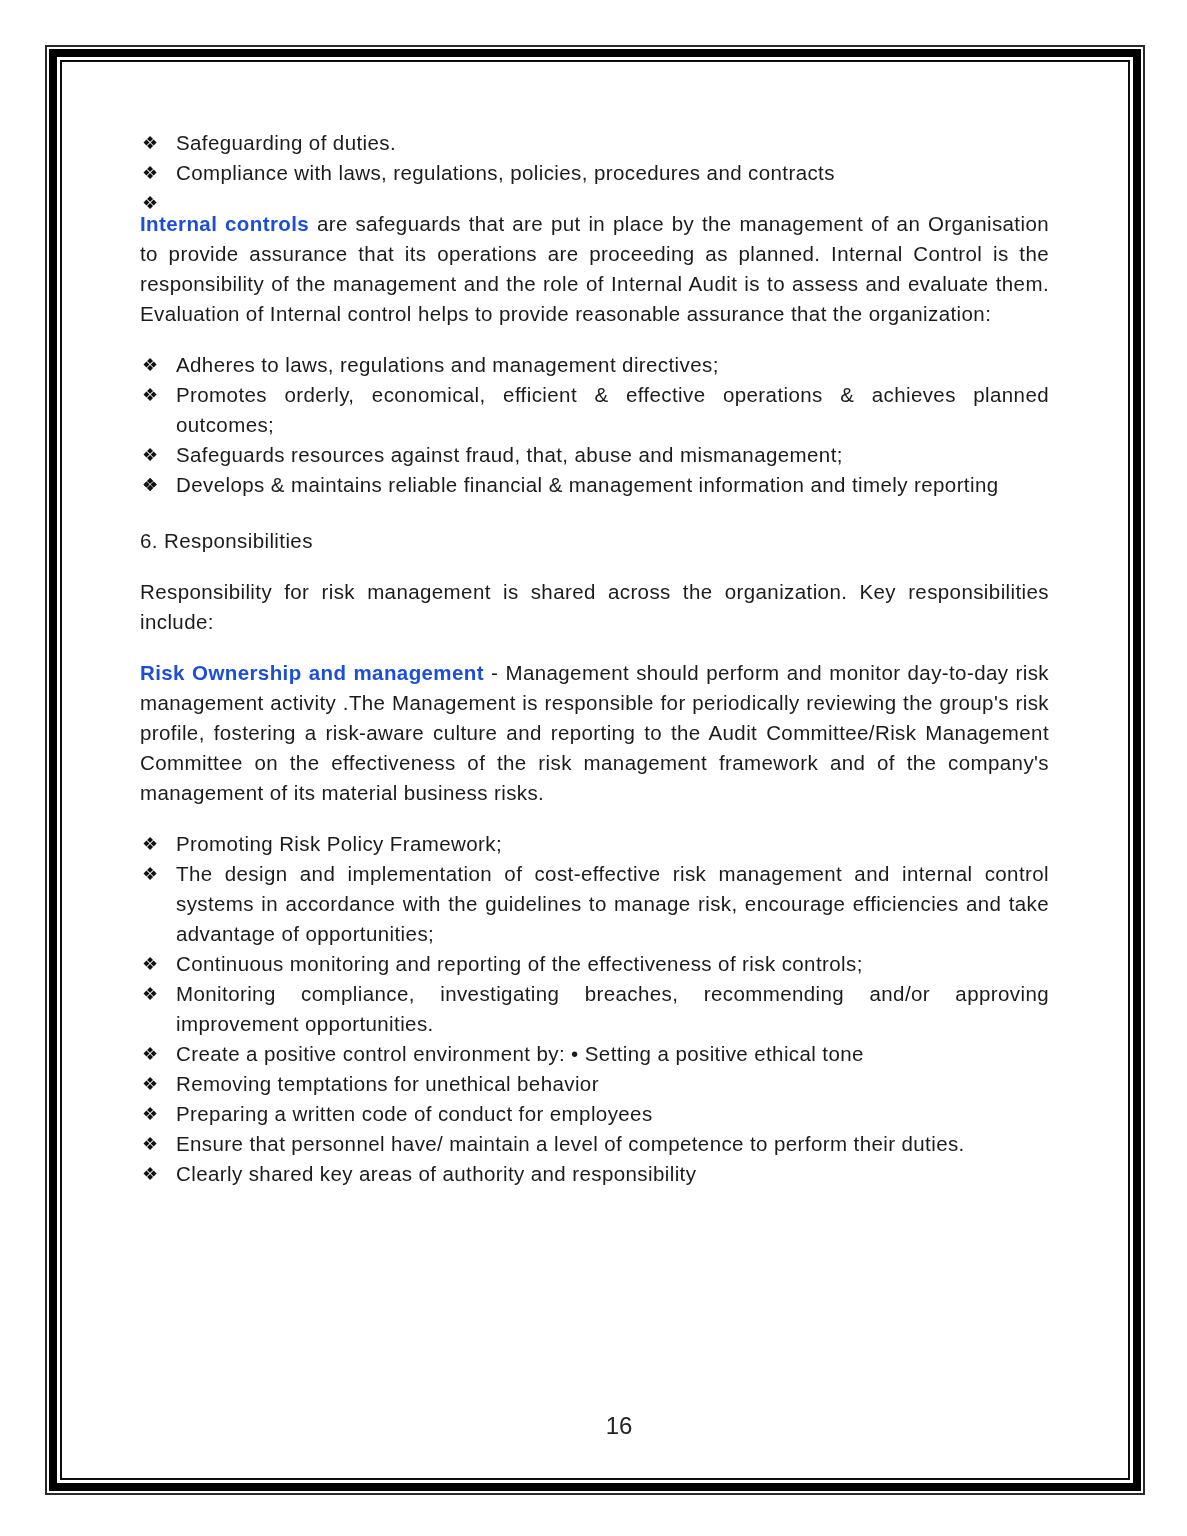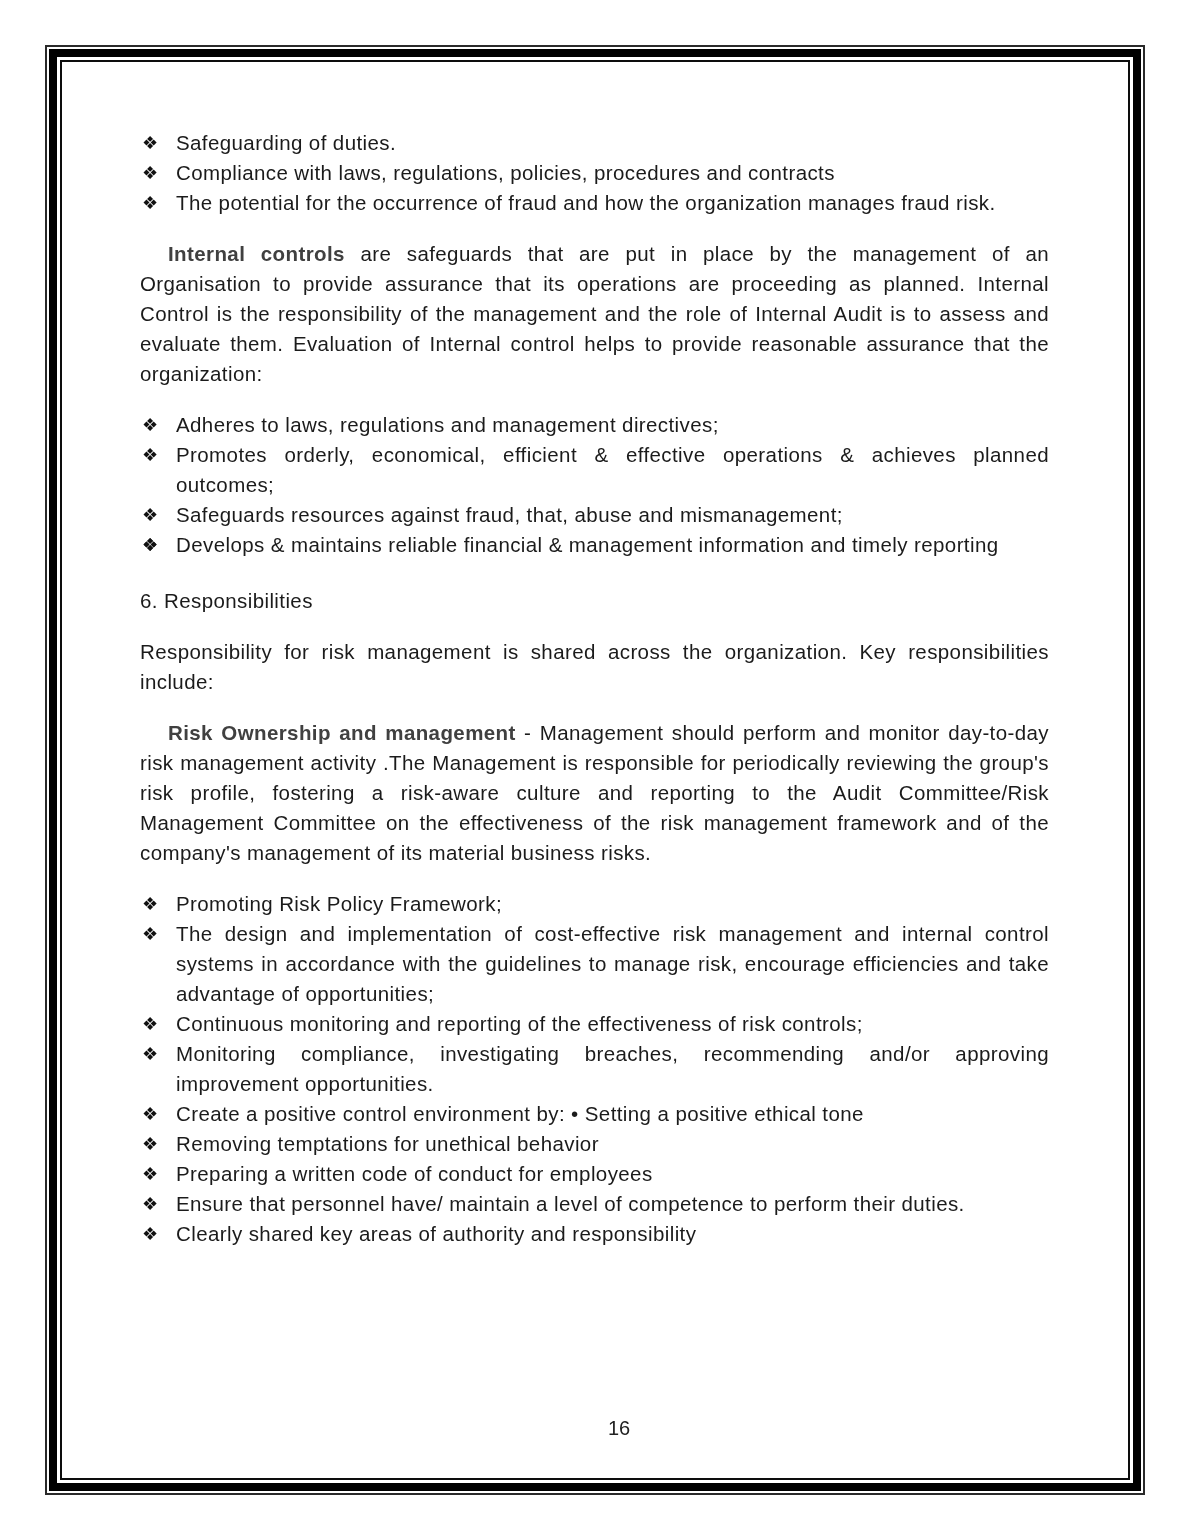--- a/index.html
+++ b/index.html
@@ -36,21 +36,21 @@
   }
 
   .content {
     font-size: 20.5px;
     line-height: 30px;
     letter-spacing: 0.4px;
   }
 
   .block { margin: 0 0 21px 0; }
   .para { text-align: justify; }
-  .para strong { font-weight: bold; color: #404040; margin-left: 28px; }
+  .para strong { font-weight: bold; color: #1d4ed8; }
 
   .heading {
     font-weight: normal;
     margin: 26px 0 21px 0;
   }
 
   ul.diamond-list {
     list-style: none;
     margin: 0 0 21px 0;
     padding: 0;
@@ -69,21 +69,21 @@
     line-height: 30px;
     color: #111;
     letter-spacing: 0;
   }
 
   .page-number {
     position: absolute;
     left: 0; right: 0;
     bottom: 38px;
     text-align: center;
-    font-size: 20px;
+    font-size: 24px;
     letter-spacing: 0;
     color: #222;
     padding-left: 48px;
   }
 </style>
 </head>
 <body>
 
 <div class="frame-outer">
   <div class="frame-mid">
@@ -95,21 +95,20 @@
           <li>
             <span class="marker">❖</span>
             <span>Safeguarding of duties.</span>
           </li>
           <li>
             <span class="marker">❖</span>
             <span>Compliance with laws, regulations, policies, procedures and contracts</span>
           </li>
           <li>
             <span class="marker">❖</span>
-            <span>The potential for the occurrence of fraud and how the organization manages fraud risk.</span>
           </li>
         </ul>
 
         <p class="para block"><strong>Internal controls</strong><span> are safeguards that are put in place by the management of an Organisation to provide assurance that its operations are proceeding as planned. Internal Control is the responsibility of the management and the role of Internal Audit is to assess and evaluate them. Evaluation of Internal control helps to provide reasonable assurance that the organization:</span></p>
 
         <ul class="diamond-list block">
           <li>
             <span class="marker">❖</span>
             <span>Adheres to laws, regulations and management directives;</span>
           </li>

